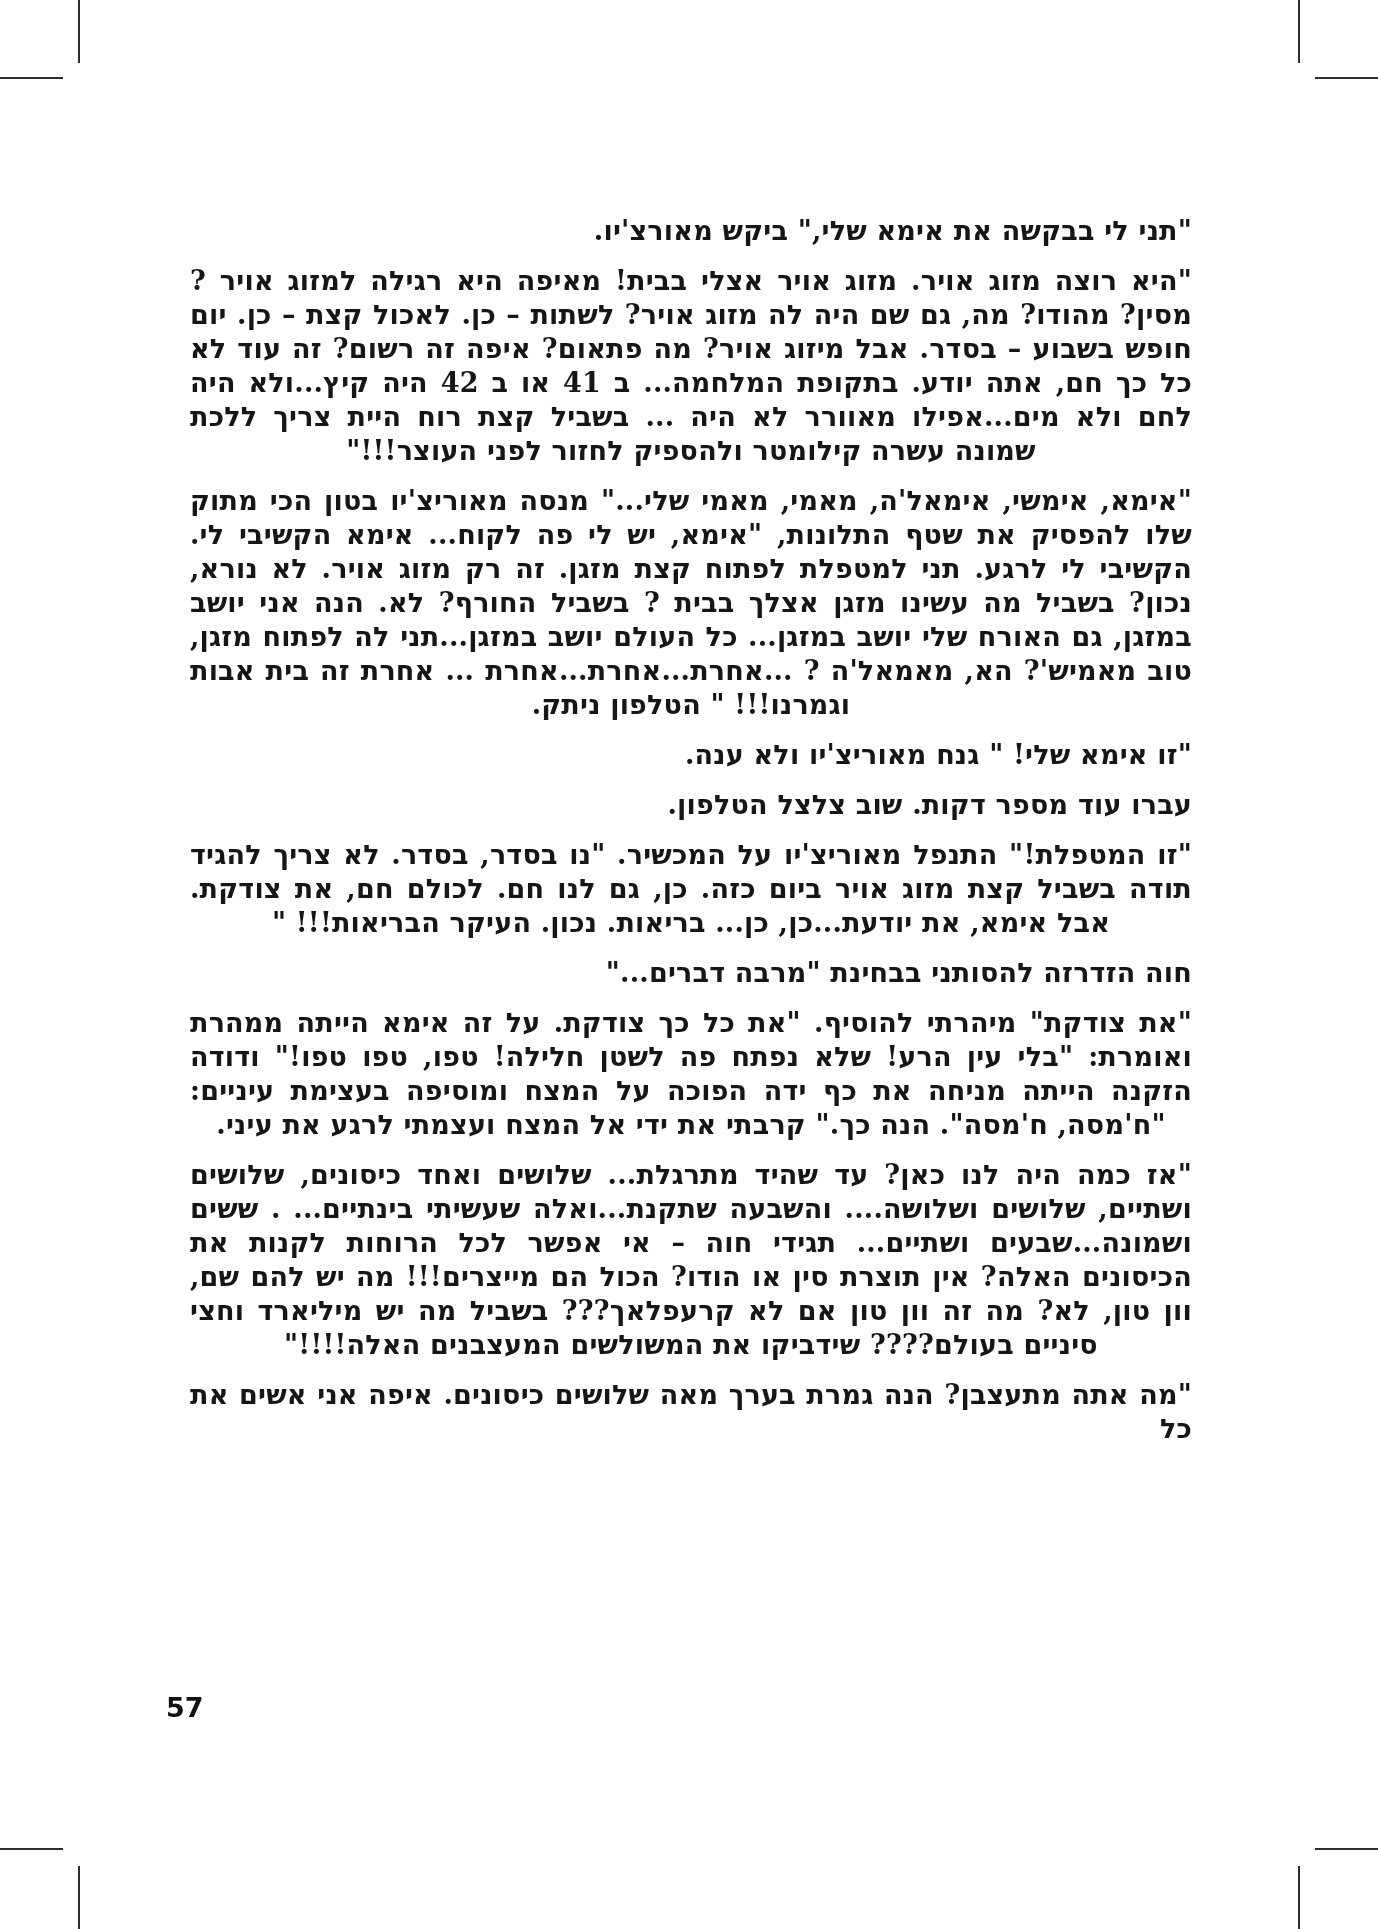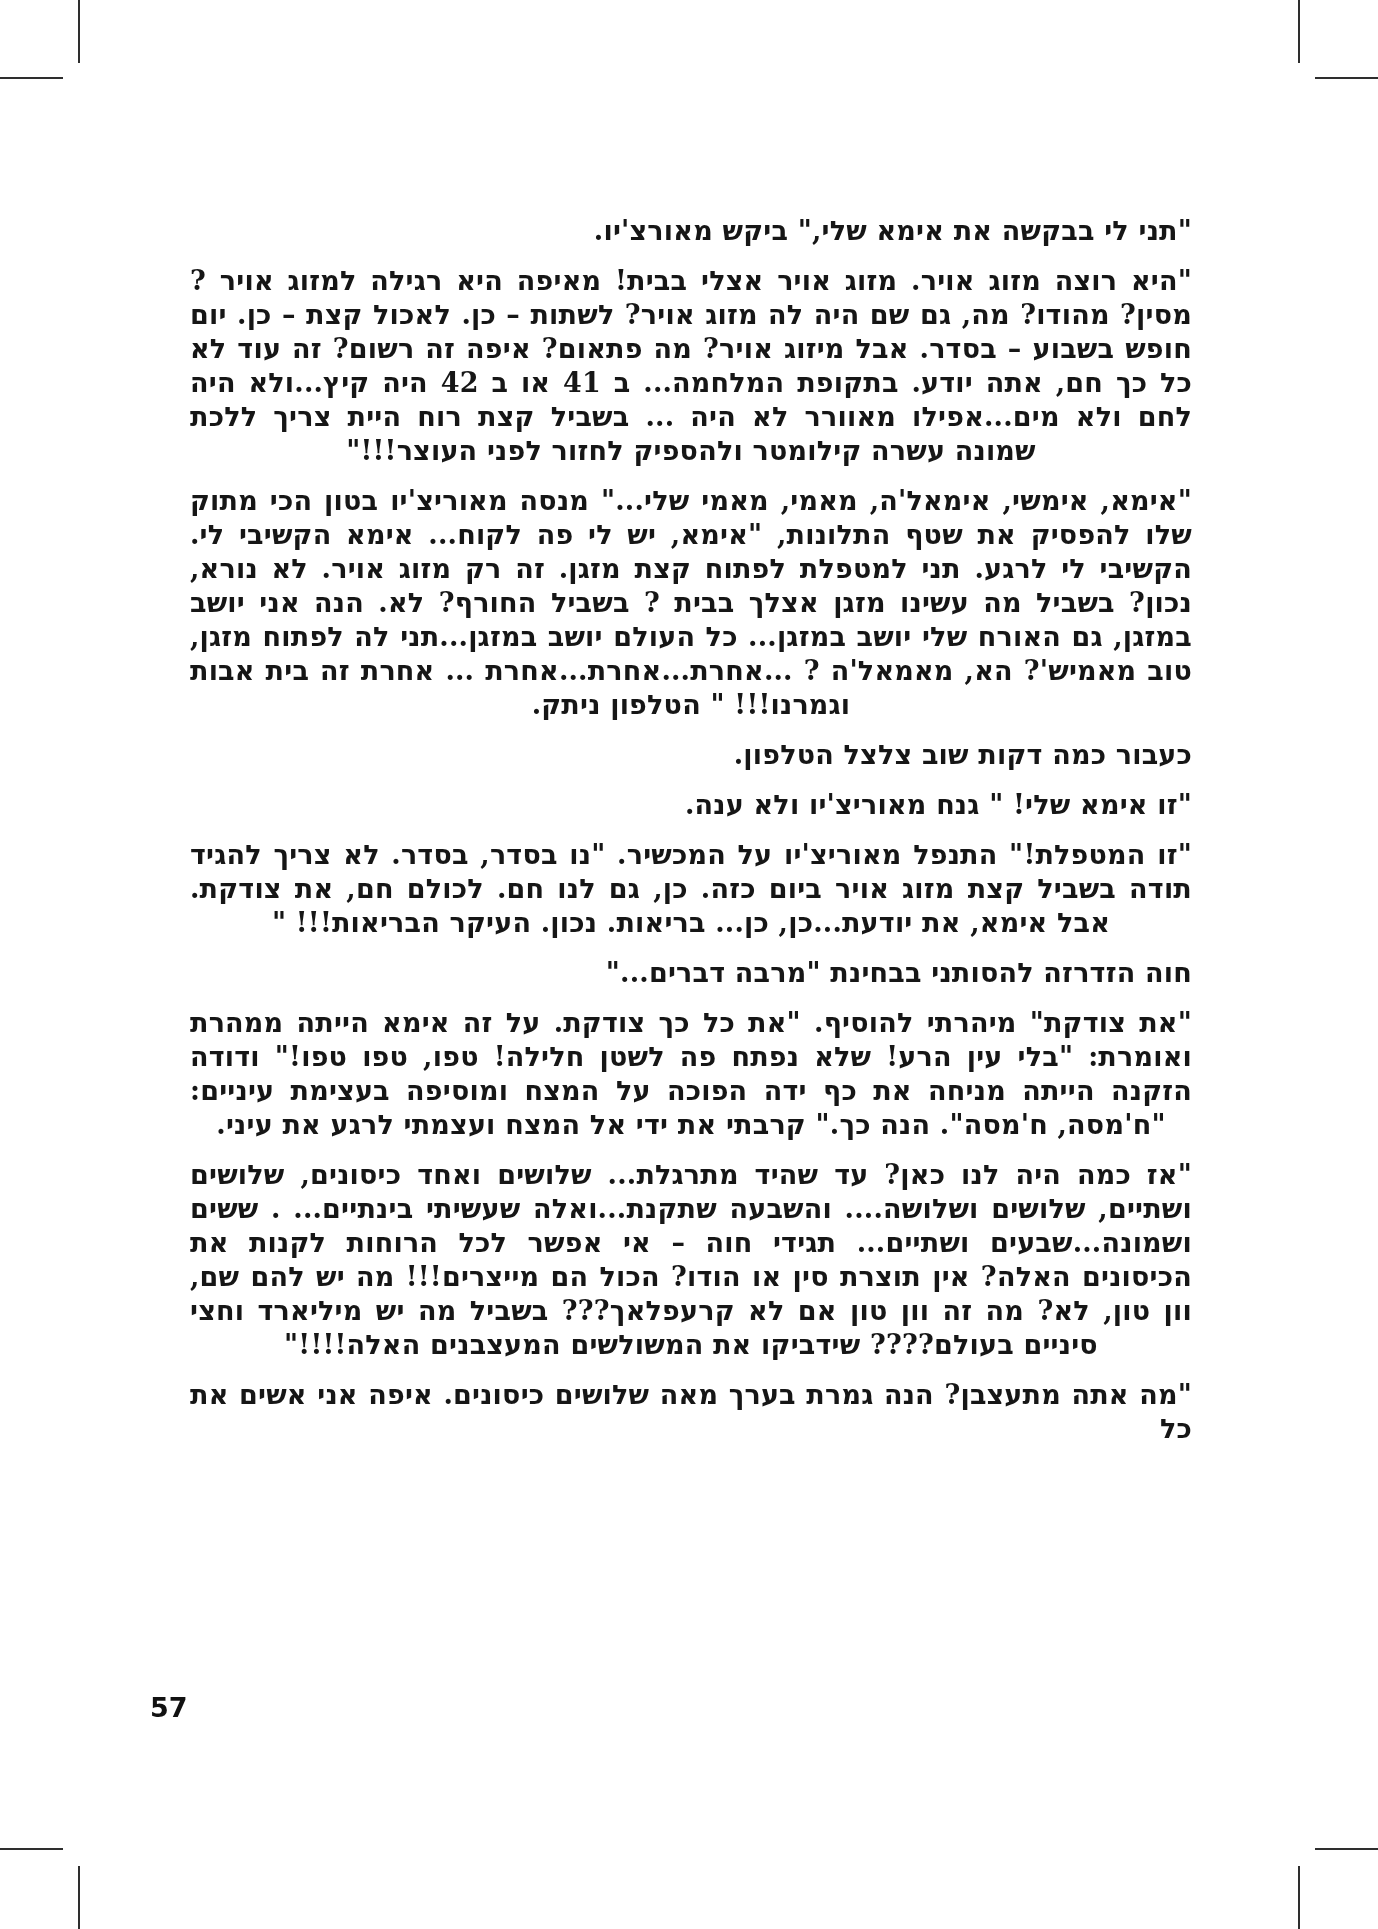--- a/index.html
+++ b/index.html
@@ -39,21 +39,21 @@
       text-align-last: right;
     }
     .text-block p.center-last {
       text-align-last: center;
     }
     .text-block p.justify-last {
       text-align-last: justify;
     }
     .page-number {
       position: absolute;
-      left: 150px;
+      left: 166px;
       top: 1692px;
       font-family: "DejaVu Sans", sans-serif;
       font-size: 27px;
       font-weight: bold;
       color: #111111;
     }
   </style>
 </head>
 <body>
 
@@ -63,22 +63,22 @@
 <div class="crop-mark" style="left:1315px; top:77px; width:63px; height:2px;"></div>
 <div class="crop-mark" style="left:0; top:1848px; width:63px; height:2px;"></div>
 <div class="crop-mark" style="left:78px; top:1866px; width:2px; height:63px;"></div>
 <div class="crop-mark" style="left:1315px; top:1848px; width:63px; height:2px;"></div>
 <div class="crop-mark" style="left:1298px; top:1866px; width:2px; height:63px;"></div>
 
 <div class="text-block">
   <p>"תני לי בבקשה את אימא שלי," ביקש מאורצ'יו.</p>
   <p class="center-last">"היא רוצה מזוג אויר. מזוג אויר אצלי בבית! מאיפה היא רגילה למזוג אויר ? מסין? מהודו? מה, גם שם היה לה מזוג אויר? לשתות – כן. לאכול קצת – כן. יום חופש בשבוע – בסדר. אבל מיזוג אויר? מה פתאום? איפה זה רשום? זה עוד לא כל כך חם, אתה יודע. בתקופת המלחמה... ב 41 או ב 42 היה קיץ...ולא היה לחם ולא מים...אפילו מאוורר לא היה ... בשביל קצת רוח היית צריך ללכת שמונה עשרה קילומטר ולהספיק לחזור לפני העוצר!!!"</p>
   <p class="center-last">"אימא, אימשי, אימאל'ה, מאמי, מאמי שלי..." מנסה מאוריצ'יו בטון הכי מתוק שלו להפסיק את שטף התלונות, "אימא, יש לי פה לקוח... אימא הקשיבי לי. הקשיבי לי לרגע. תני למטפלת לפתוח קצת מזגן. זה רק מזוג אויר. לא נורא, נכון? בשביל מה עשינו מזגן אצלך בבית ? בשביל החורף? לא. הנה אני יושב במזגן, גם האורח שלי יושב במזגן... כל העולם יושב במזגן...תני לה לפתוח מזגן, טוב מאמיש'? הא, מאמאל'ה ? ...אחרת...אחרת...אחרת ... אחרת זה בית אבות וגמרנו!!! " הטלפון ניתק.</p>
-  <p>כעבור כמה דקות שוב צלצל הטלפון.</p>
   <p>"זו אימא שלי! " גנח מאוריצ'יו ולא ענה.</p>
+  <p>עברו עוד מספר דקות. שוב צלצל הטלפון.</p>
   <p class="center-last">"זו המטפלת!" התנפל מאוריצ'יו על המכשיר. "נו בסדר, בסדר. לא צריך להגיד תודה בשביל קצת מזוג אויר ביום כזה. כן, גם לנו חם. לכולם חם, את צודקת. אבל אימא, את יודעת...כן, כן... בריאות. נכון. העיקר הבריאות!!! "</p>
   <p>חוה הזדרזה להסותני בבחינת "מרבה דברים..."</p>
   <p class="center-last">"את צודקת" מיהרתי להוסיף. "את כל כך צודקת. על זה אימא הייתה ממהרת ואומרת: "בלי עין הרע! שלא נפתח פה לשטן חלילה! טפו, טפו טפו!" ודודה הזקנה הייתה מניחה את כף ידה הפוכה על המצח ומוסיפה בעצימת עיניים: "ח'מסה, ח'מסה". הנה כך." קרבתי את ידי אל המצח ועצמתי לרגע את עיני.</p>
   <p class="center-last">"אז כמה היה לנו כאן? עד שהיד מתרגלת... שלושים ואחד כיסונים, שלושים ושתיים, שלושים ושלושה.... והשבעה שתקנת...ואלה שעשיתי בינתיים... . ששים ושמונה...שבעים ושתיים... תגידי חוה – אי אפשר לכל הרוחות לקנות את הכיסונים האלה? אין תוצרת סין או הודו? הכול הם מייצרים!!! מה יש להם שם, וון טון, לא? מה זה וון טון אם לא קרעפלאך??? בשביל מה יש מיליארד וחצי סיניים בעולם???? שידביקו את המשולשים המעצבנים האלה!!!!"</p>
   <p class="justify-last">"מה אתה מתעצבן? הנה גמרת בערך מאה שלושים כיסונים. איפה אני אשים את כל</p>
 </div>
 
 <div class="page-number">57</div>
 
 </body></html>

